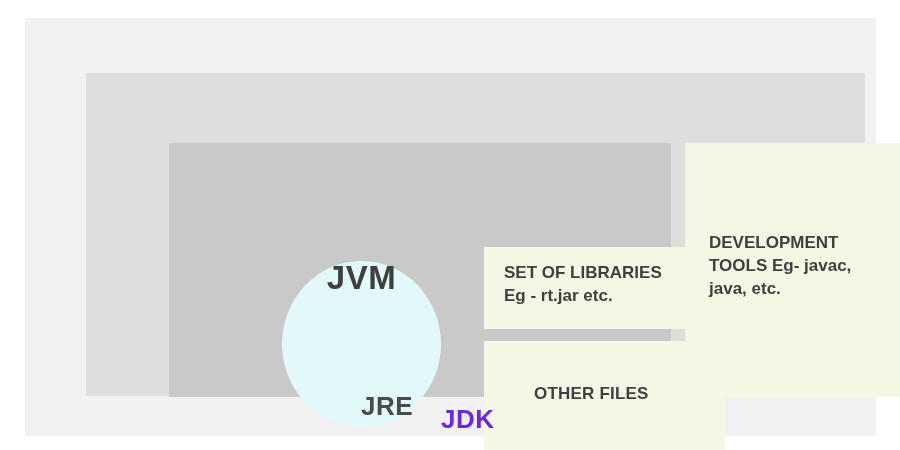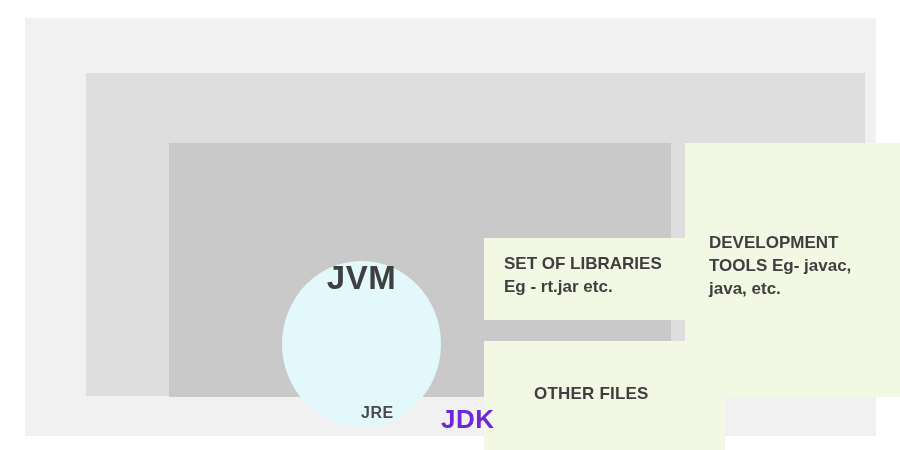--- a/index.html
+++ b/index.html
@@ -71,21 +71,21 @@
     line-height: 1;
   }
 
   
   .green-box {
     position: absolute;
     background: #f2f8e4;
   }
   .libraries-box {
     left: 315px;
-    top: 95px;
+    top: 104px;
     width: 241px;
     height: 82px;
     padding: 0;
   }
   .libraries-text {
     position: absolute;
     left: 20px;
     top: 15px;
     right: 8px;
     font-size: 17px;
@@ -123,22 +123,22 @@
     font-size: 17px;
     font-weight: bold;
     color: #3f3f3f;
     line-height: 1.35;
   }
 
   
   .jre-label {
     position: absolute;
     left: 275px;
-    top: 331px;
-    font-size: 16px;
+    top: 318px;
+    font-size: 26px;
     font-weight: bold;
     color: #4a4a4a;
     letter-spacing: 0.5px;
   }
   .jdk-label {
     position: absolute;
     left: 416px;
     top: 386px;
     font-size: 26px;
     font-weight: bold;

